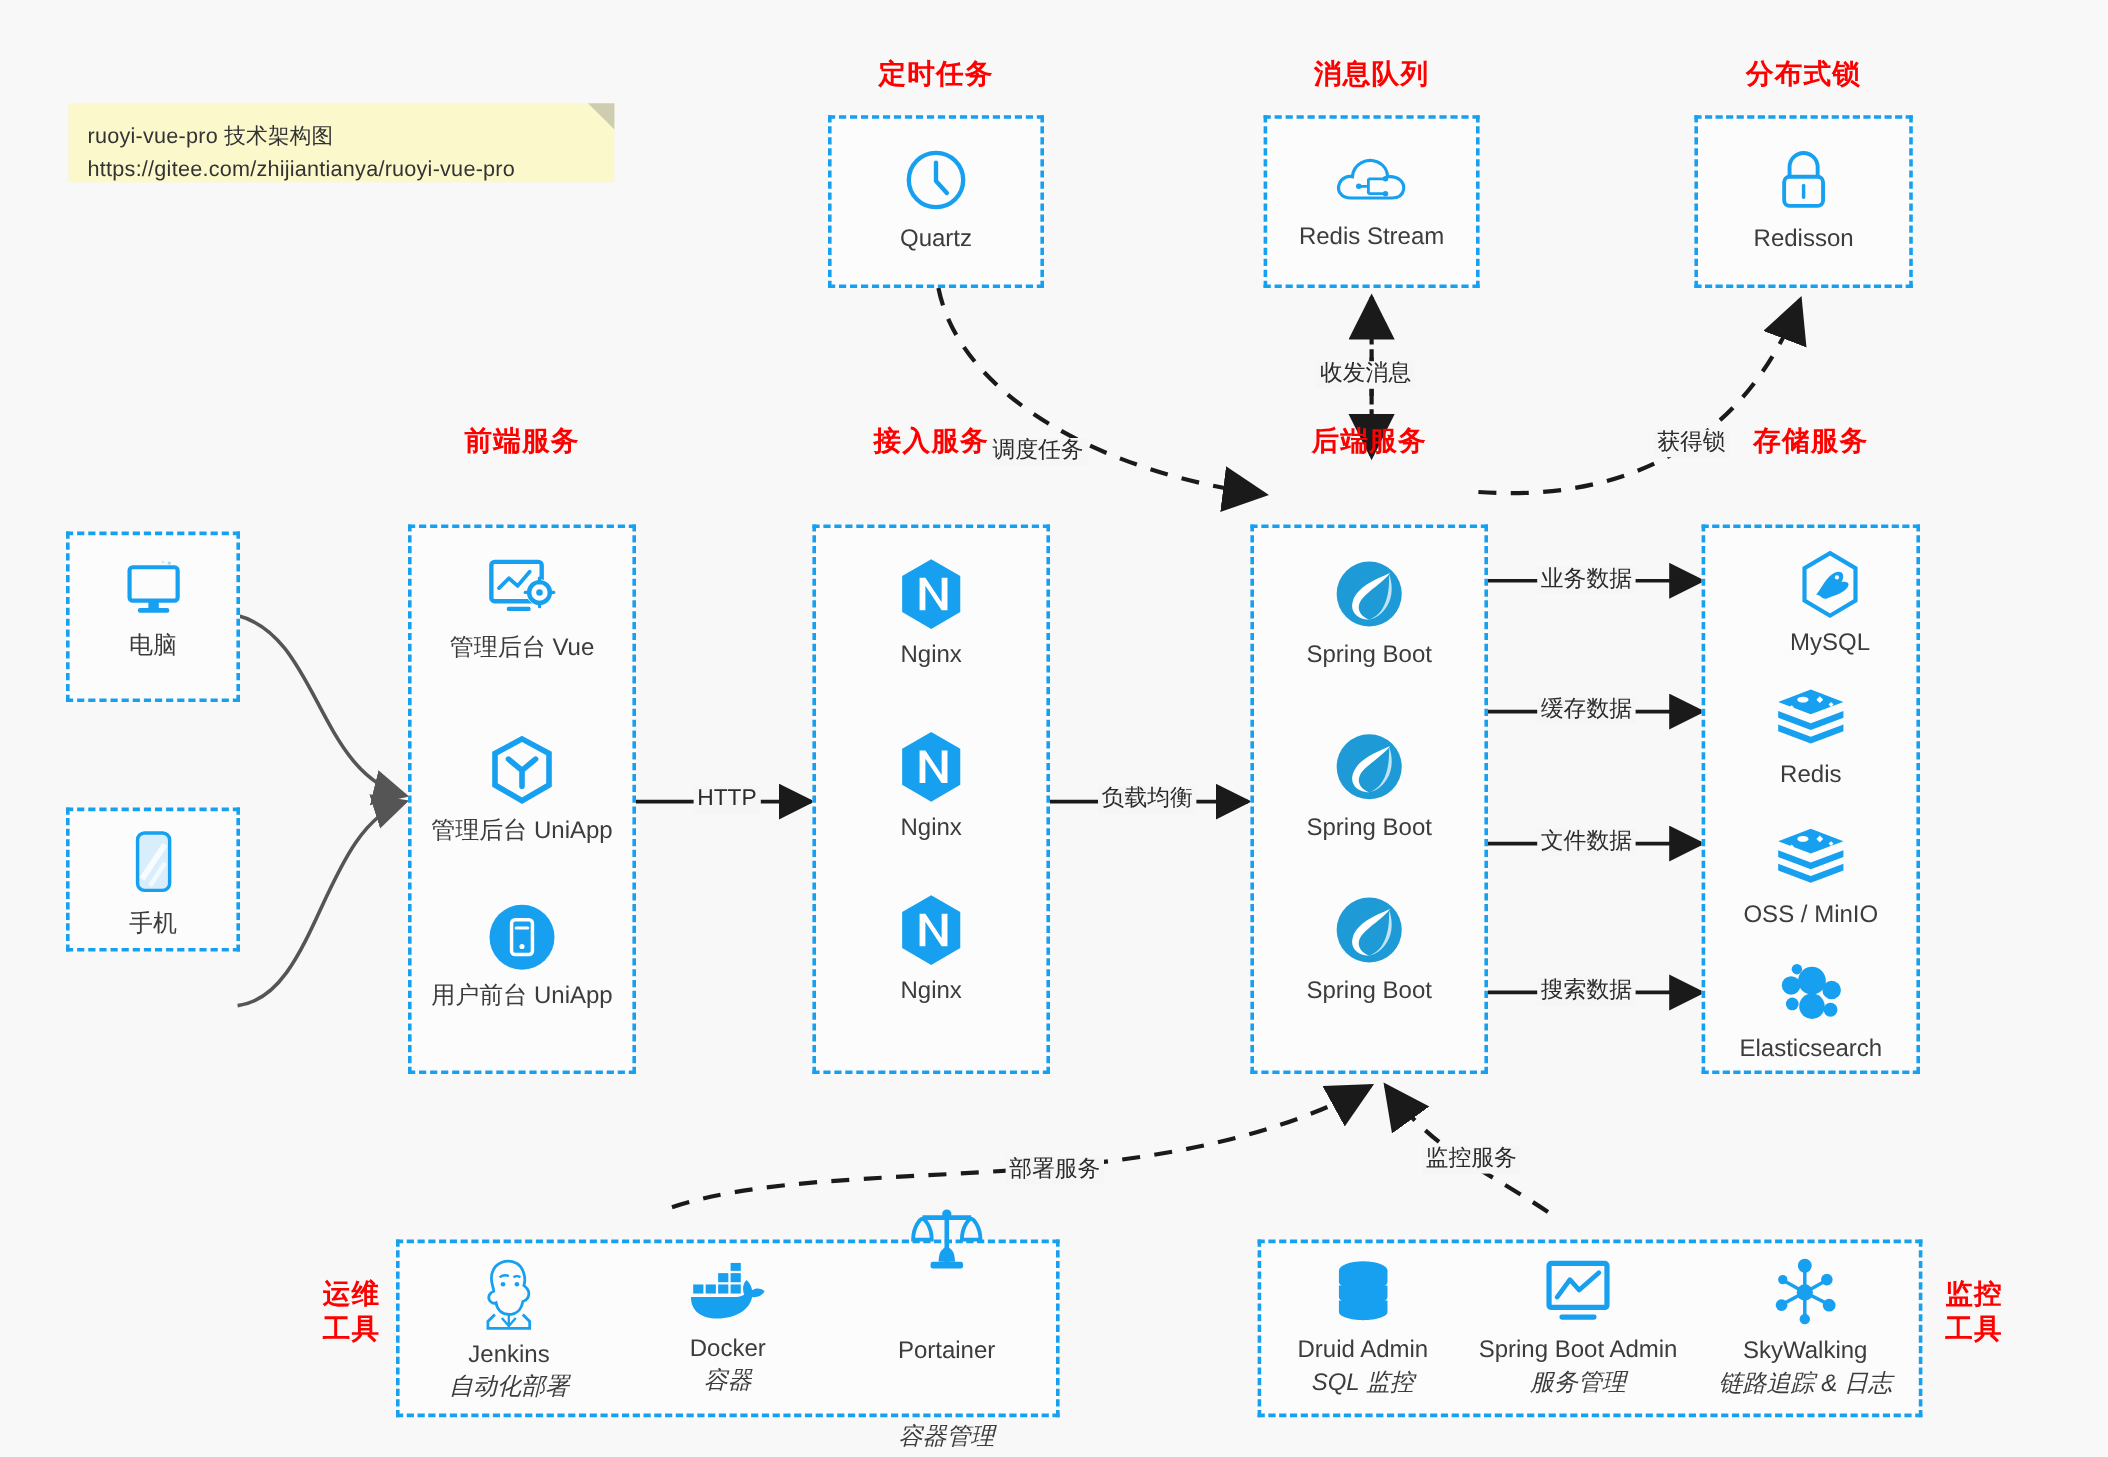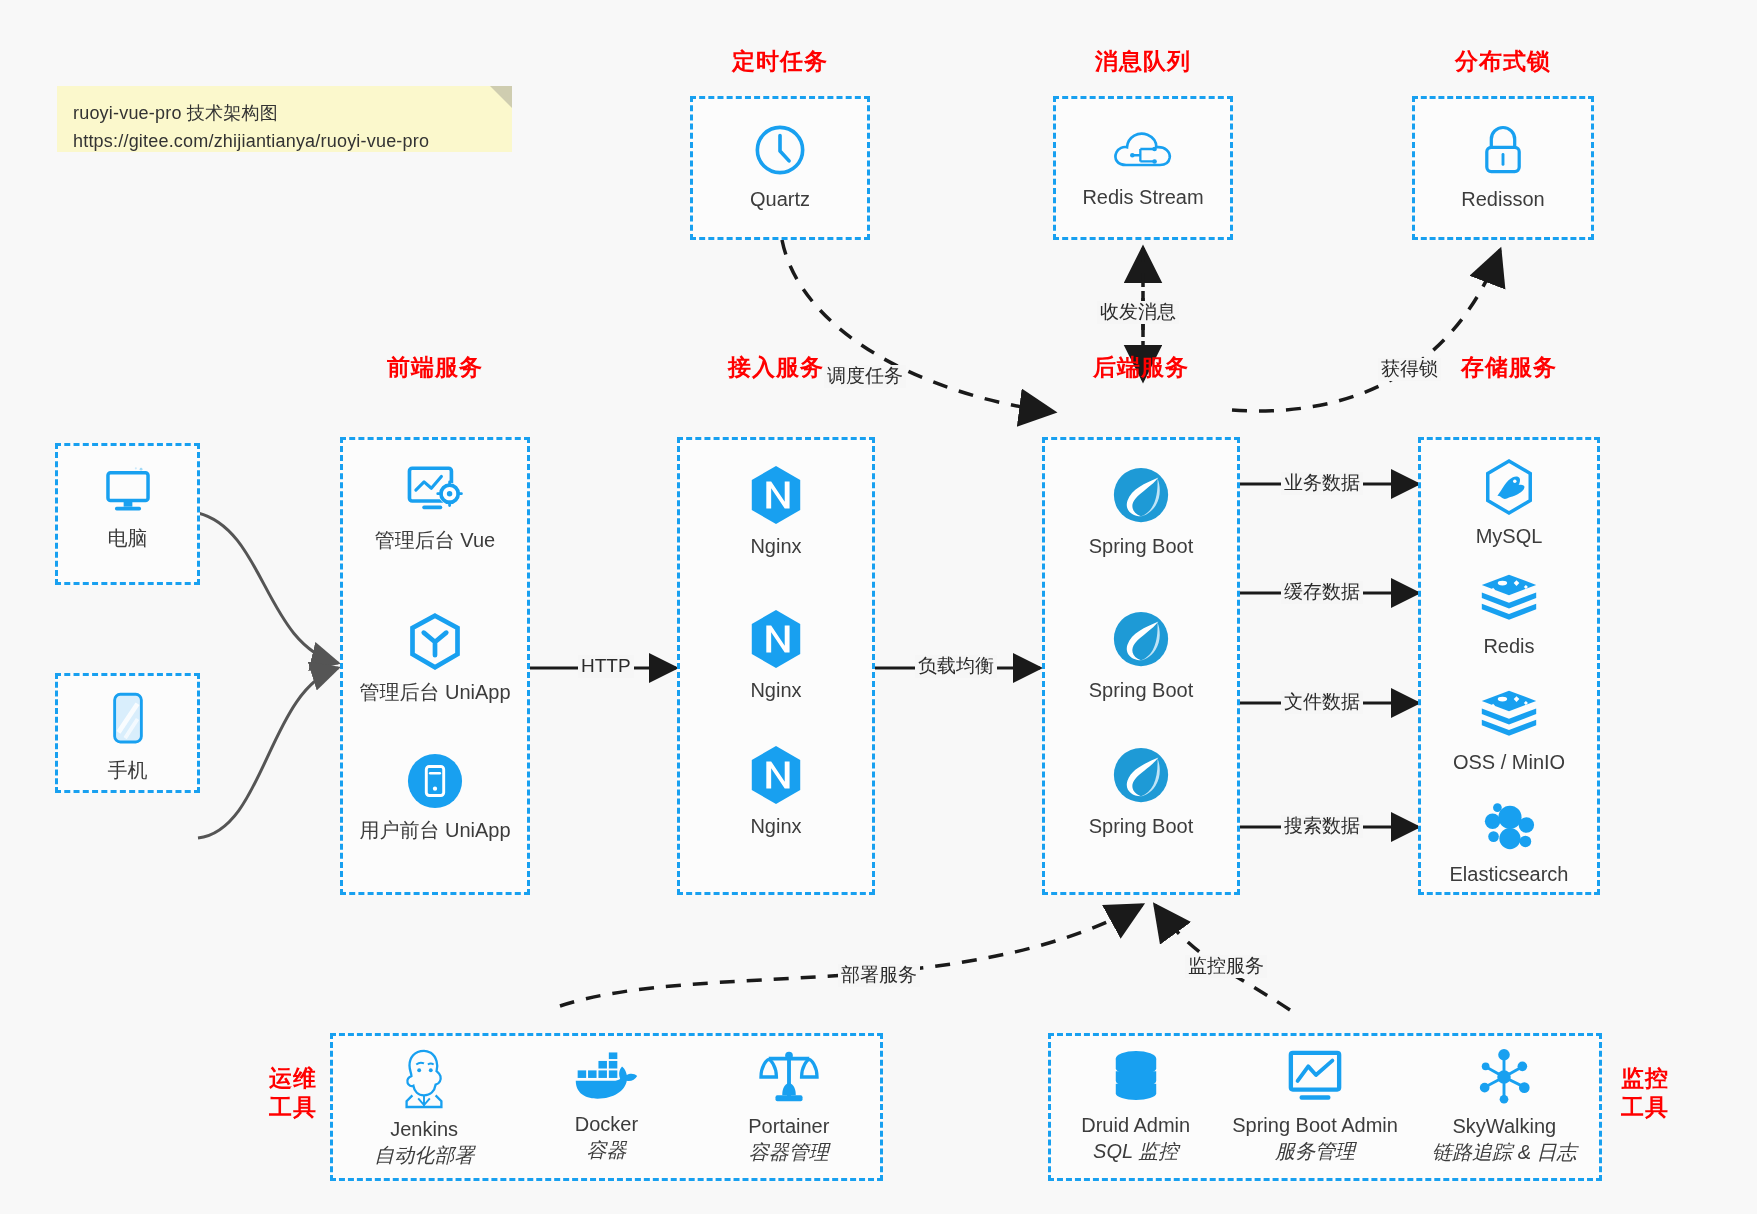--- a/index.html
+++ b/index.html
@@ -257,21 +257,21 @@
         <circle cx="32" cy="32" r="28" fill="#1e9ad6"></circle>
         <path d="M50 14 C36 20 22 26 18 38 C15 47 22 54 32 54 C22 50 21 42 26 36 C32 29 44 22 50 14 Z" fill="#ffffff"></path>
         <path d="M49 15 C52 22 53 34 47 43 C42 51 34 54 32 54 C44 50 50 36 49 15 Z" fill="#bfe4f6"></path>
       </svg>
       <div class="cap">Spring Boot</div>
     </div>
   </div>
 
   <div class="gtitle" style="left:1418px;top:352px;width:182px;">存储服务</div>
   <div class="dbox" style="left:1418px;top:437px;width:182px;height:458px;">
-    <div class="node" style="left:0;top:18px;width:176px;">
+    <div class="node" style="left:16px;top:18px;width:176px;">
       <svg class="ico" width="56" height="58" viewBox="0 0 58 60">
         <path d="M29 3 L51 16 L51 44 L29 57 L7 44 L7 16 Z" fill="none" stroke="#18a0f0" stroke-width="3.6"></path>
         <path d="M17 39 C22 33 26 23 33 20 C36 18.5 39 19 40 21 C41 23 40 26 39 28 C42 27 45 28 45 30 C45 33 41 36 37 38 C34 39.5 31 40 29 41 C27 42 25 43 23 42 C21 41 20 39 17 39 Z" fill="#18a0f0"></path>
         <circle cx="35" cy="24" r="1.8" fill="#ffffff"></circle>
       </svg>
       <div class="cap">MySQL</div>
     </div>
 
     <div class="node" style="left:0;top:132px;width:176px;">
       <svg class="ico" width="60" height="54" viewBox="0 0 64 56">
@@ -339,21 +339,21 @@
             <rect x="28" y="11" width="9" height="8"></rect>
           <rect x="39" y="11" width="9" height="8"></rect>
             <rect x="39" y="2" width="9" height="7"></rect>
           <rect x="6" y="21" width="9" height="8"></rect>
         </g>
         <path d="M4 32 C4 45 14 51 27 51 C44 51 56 43 58 32 C62 33 67 31 69 27 C66 24 61 24 58 26 C57 20 53 17 53 17 C50 20 49 25 51 30 C49 31 47 32 44 32 Z" fill="#18a0f0"></path>
       </svg>
       <div class="cap">Docker</div>
       <div class="cap2">容器</div>
     </div>
-    <div class="node" style="position:relative;width:172px;">
+    <div class="node" style="position:relative;width:172px;gap:44px;">
       <svg class="ico" width="60" height="58" viewBox="0 0 62 60">
         <line x1="31" y1="8" x2="31" y2="50" stroke="#18a0f0" stroke-width="4"></line>
         <line x1="10" y1="11" x2="52" y2="11" stroke="#18a0f0" stroke-width="4"></line>
         <circle cx="31" cy="8" r="4" fill="#18a0f0"></circle>
         <path d="M2 30 C2 19 8 12 10 12 C12 12 18 19 18 30 Z" fill="none" stroke="#18a0f0" stroke-width="3.4"></path>
         <path d="M44 30 C44 19 50 12 52 12 C54 12 60 19 60 30 Z" fill="none" stroke="#18a0f0" stroke-width="3.4"></path>
         <rect x="17" y="49" width="28" height="6" rx="2" fill="#18a0f0"></rect>
         <path d="M24 49 C24 42 26 38 31 36 C36 38 38 42 38 49 Z" fill="#18a0f0"></path>
       </svg>
       <div class="cap">Portainer</div>

